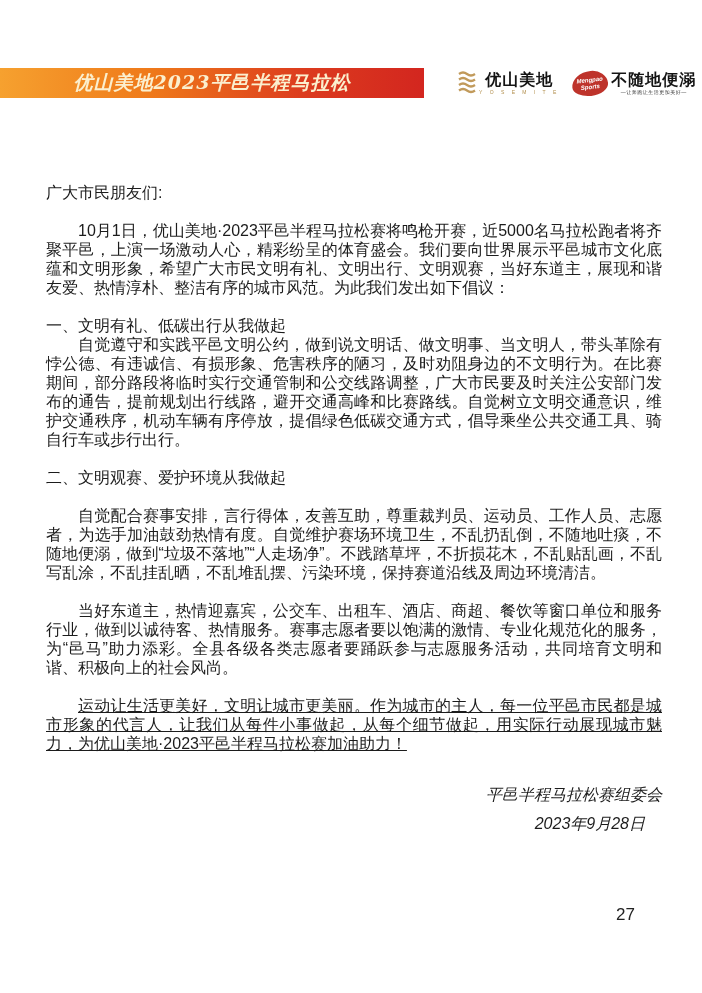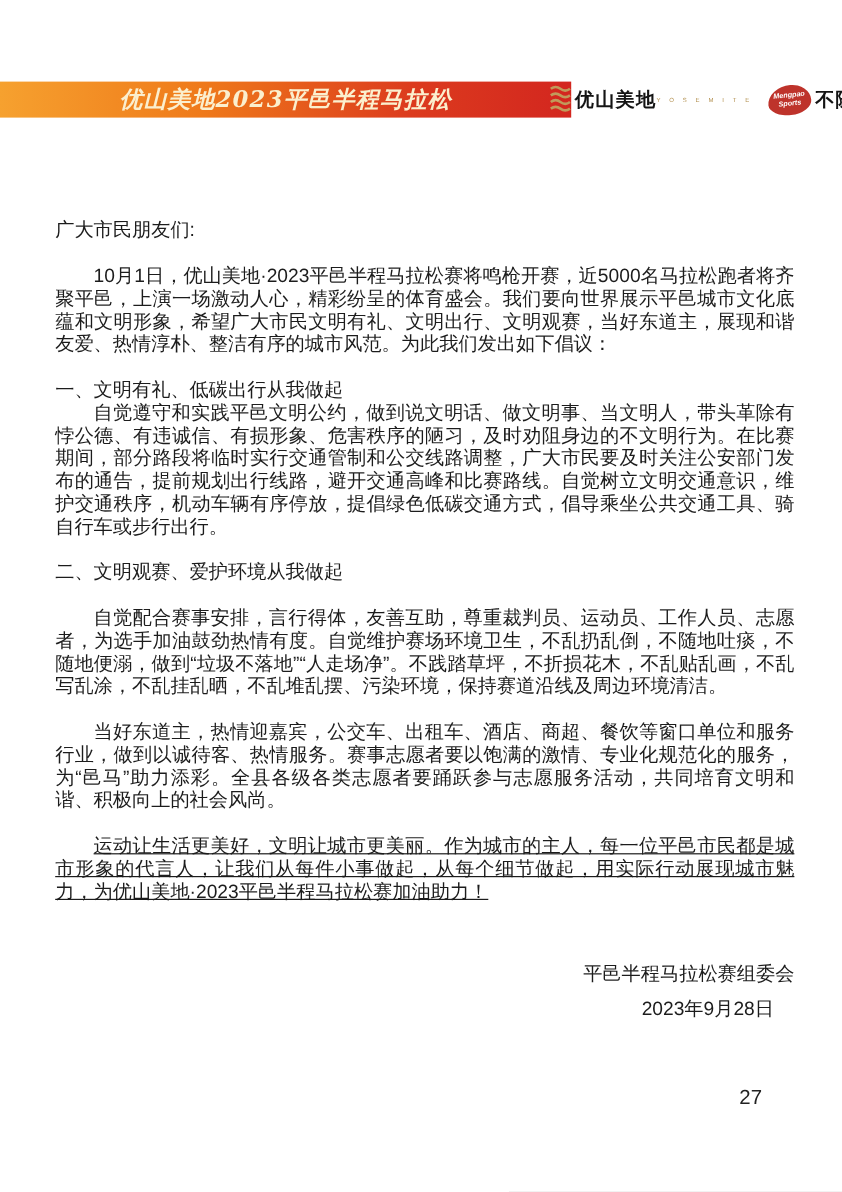--- a/index.html
+++ b/index.html
@@ -11,21 +11,21 @@
     background: #ffffff;
     font-family: "Liberation Sans", sans-serif;
     color: #1c1c1c;
     overflow: hidden;
   }
 
   
   .banner {
     position: absolute;
     left: 0; top: 68px;
-    width: 476px; height: 30px;
+    width: 424px; height: 30px;
     background: linear-gradient(90deg, #F6A12F 0%, #EF7A1A 35%, #DC3B1E 72%, #D3261F 100%);
     display: flex; align-items: center; justify-content: center;
   }
   .banner-text {
     color: #FBEFCE;
     font-size: 19px;
     font-weight: bold;
     font-style: italic;
     font-family: "DejaVu Serif", serif;
     letter-spacing: 1px;
@@ -33,21 +33,21 @@
   }
 
   
   .logos {
     position: absolute;
     left: 458px; top: 63px;
     height: 40px;
     display: flex; align-items: center; gap: 13px;
   }
   .logo { display: flex; align-items: center; gap: 3px; }
-  .logo-col { display: flex; align-items: center; line-height: 1; }
+  .logo-col { display: flex; flex-direction: column; align-items: center; line-height: 1; }
   .logo-name {
     font-size: 16px; font-weight: bold; color: #141414;
     font-family: "DejaVu Serif", serif;
     white-space: nowrap; letter-spacing: 1px;
   }
   .logo-sub {
     font-size: 5px; color: #B3904F; letter-spacing: 3px; margin-top: 2px; white-space: nowrap;
   }
   .mengpao-badge {
     width: 36px; height: 25px;
@@ -82,21 +82,21 @@
     color: #1c1c1c;
   }
   .content p { margin: 0; }
   .salutation { text-align: left; }
   .para { text-indent: 2em; margin-top: 19px !important; }
   .section-heading { margin-top: 19px !important; text-align: left; }
   .section-body { text-indent: 2em; }
   .section-body.gap-above { margin-top: 19px !important; }
   .closing { text-indent: 2em; margin-top: 19px !important; text-decoration: underline; }
 
-  .signature-block { margin-top: 50px; text-align: right; }
+  .signature-block { margin-top: 32px; text-align: right; font-style: italic; }
   .signature-line { white-space: nowrap; }
   .date-line { white-space: nowrap; margin-top: 10px !important; padding-right: 17px; }
 
   .page-number {
     position: absolute;
     top: 905px; right: 67px;
     font-size: 17px; color: #222;
   }
 </style>
 </head>

